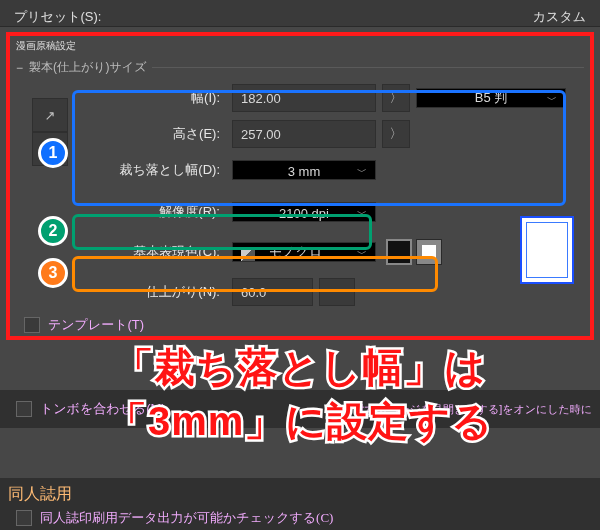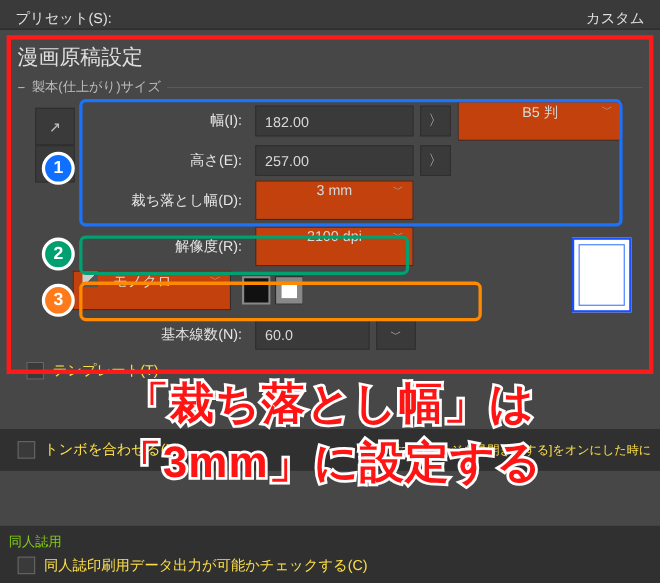--- a/index.html
+++ b/index.html
@@ -25,21 +25,21 @@
     left: 6px; top: 32px;
     width: 588px; height: 308px;
     border: 4px solid #ff1a1a;
     pointer-events: none;
     z-index: 50;
   }
   .content {
     padding: 12px 16px 0 16px;
   }
   .section-title {
-    font-size: 19px;
+    font-size: 10px;
     margin-bottom: 6px;
   }
   .subsection {
     display: flex;
     align-items: center;
     gap: 6px;
     color: #bdbdbd;
     font-size: 12px;
     margin-bottom: 4px;
   }
@@ -76,26 +76,26 @@
     width: 28px; height: 28px;
     background: #3a3a3a;
     border: 1px solid #2f2f2f;
     color: #c0c0c0;
     display: flex;
     align-items: center;
     justify-content: center;
     cursor: pointer;
   }
   .dropdown {
-    height: 36px;
-    background: #c2410c;
+    height: 20px;
+    background: #000000;
     border: 1px solid #2f2f2f;
     color: #d8d8d8;
     display: flex;
-    align-items: flex-start;
+    align-items: flex-end;
     justify-content: center;
     padding: 0 8px;
     gap: 10px;
     cursor: pointer;
     position: relative;
   }
   .dropdown .chev {
     position: absolute;
     right: 8px;
     color: #aaa;
@@ -187,21 +187,21 @@
     position:absolute;
     left: 32px; top: 98px;
     width: 40px;
     display:flex; flex-direction:column; gap:0;
   }
   .link-arrows .arrow-btn { width:36px; height:34px; }
   
   .checkbox-row {
     display:flex; align-items:center; gap:8px;
     padding: 4px 0 4px 24px;
-    color:#fde047;
+    color:#f0abfc;
     font-size:13px;
     text-align:right;
   }
   .checkbox {
     width:16px; height:16px; background:#3a3a3a; border:1px solid #666;
   }
   
   .dim-area {
     background: rgba(30,30,30,0.55);
     position:absolute;
@@ -219,22 +219,22 @@
     font-weight: 900;
     line-height: 1.35;
     color: #ff1414;
     -webkit-text-stroke: 5px #fff;
     paint-order: stroke fill;
     z-index: 80;
     letter-spacing: 1px;
     font-family: "Hiragino Sans", "Meiryo", sans-serif;
   }
   .sub-title {
-    font-size:12px;
-    color:#84cc16;
+    font-size:16px;
+    color:#fdba74;
     padding-left:14px;
   }
 </style>
 </head>
 <body>
 
 <div class="top-bar">
   <span>プリセット(S):</span>
   <span>カスタム</span>
 </div>
@@ -280,34 +280,35 @@
 
   <div class="row" style="padding-left:50px; margin-top:6px;">
     <div class="label">解像度(R):</div>
     <div class="dropdown" style="width:144px;">
       <span class="dd-text">2100 dpi</span>
       <span class="chev chevron-down"></span>
     </div>
   </div>
 
   <div class="row" style="padding-left:50px; margin-top:4px;">
+    <div class="label">基本表現色(C):</div>
     <div class="dropdown" style="width:144px; justify-content:flex-start;">
       <span class="mono-icon"></span>
       <span>モノクロ</span>
       <span class="chev chevron-down"></span>
     </div>
     <div class="swatch-row">
       <div class="swatch black"></div>
       <div class="swatch white"></div>
     </div>
   </div>
 
   <div class="row" style="padding-left:50px; margin-top:4px;">
-    <div class="label">基本線数(N):</div>
-    <div class="num-input" style="width:104px;">60.0</div>
+    <div class="label">仕上がり(N):</div>
+    <div class="num-input" style="width:81px;">60.0</div>
     <div class="arrow-btn chevron-down" style="width:36px;"></div>
   </div>
 </div>
 
 <div class="blue-frame"></div>
 <div class="green-frame"></div>
 <div class="orange-frame"></div>
 
 <div class="badge badge-1">1</div>
 <div class="badge badge-2">2</div>
@@ -325,21 +326,21 @@
 <div class="dim-area" style="top:390px;">
   <div class="checkbox-row" style="padding-left:8px;">
     <div class="checkbox"></div>
     <span>トンボを合わせる(M)</span>
     <span style="margin-left:auto;font-size:11px;">対するページを見開きにする]をオンにした時に</span>
   </div>
 </div>
 
 <div class="dim-area" style="top:478px;">
   <div class="sub-title" style="padding-left:0;">同人誌用</div>
-  <div class="checkbox-row" style="padding-left:8px;">
+  <div class="checkbox-row" style="padding-left:8px;font-family:Liberation Serif, serif;">
     <div class="checkbox"></div>
     <span>同人誌印刷用データ出力が可能かチェックする(C)</span>
   </div>
 </div>
 
 <div class="big-caption">
   <div>「裁ち落とし幅」は</div>
   <div>「3mm」に設定する</div>
 </div>
 

